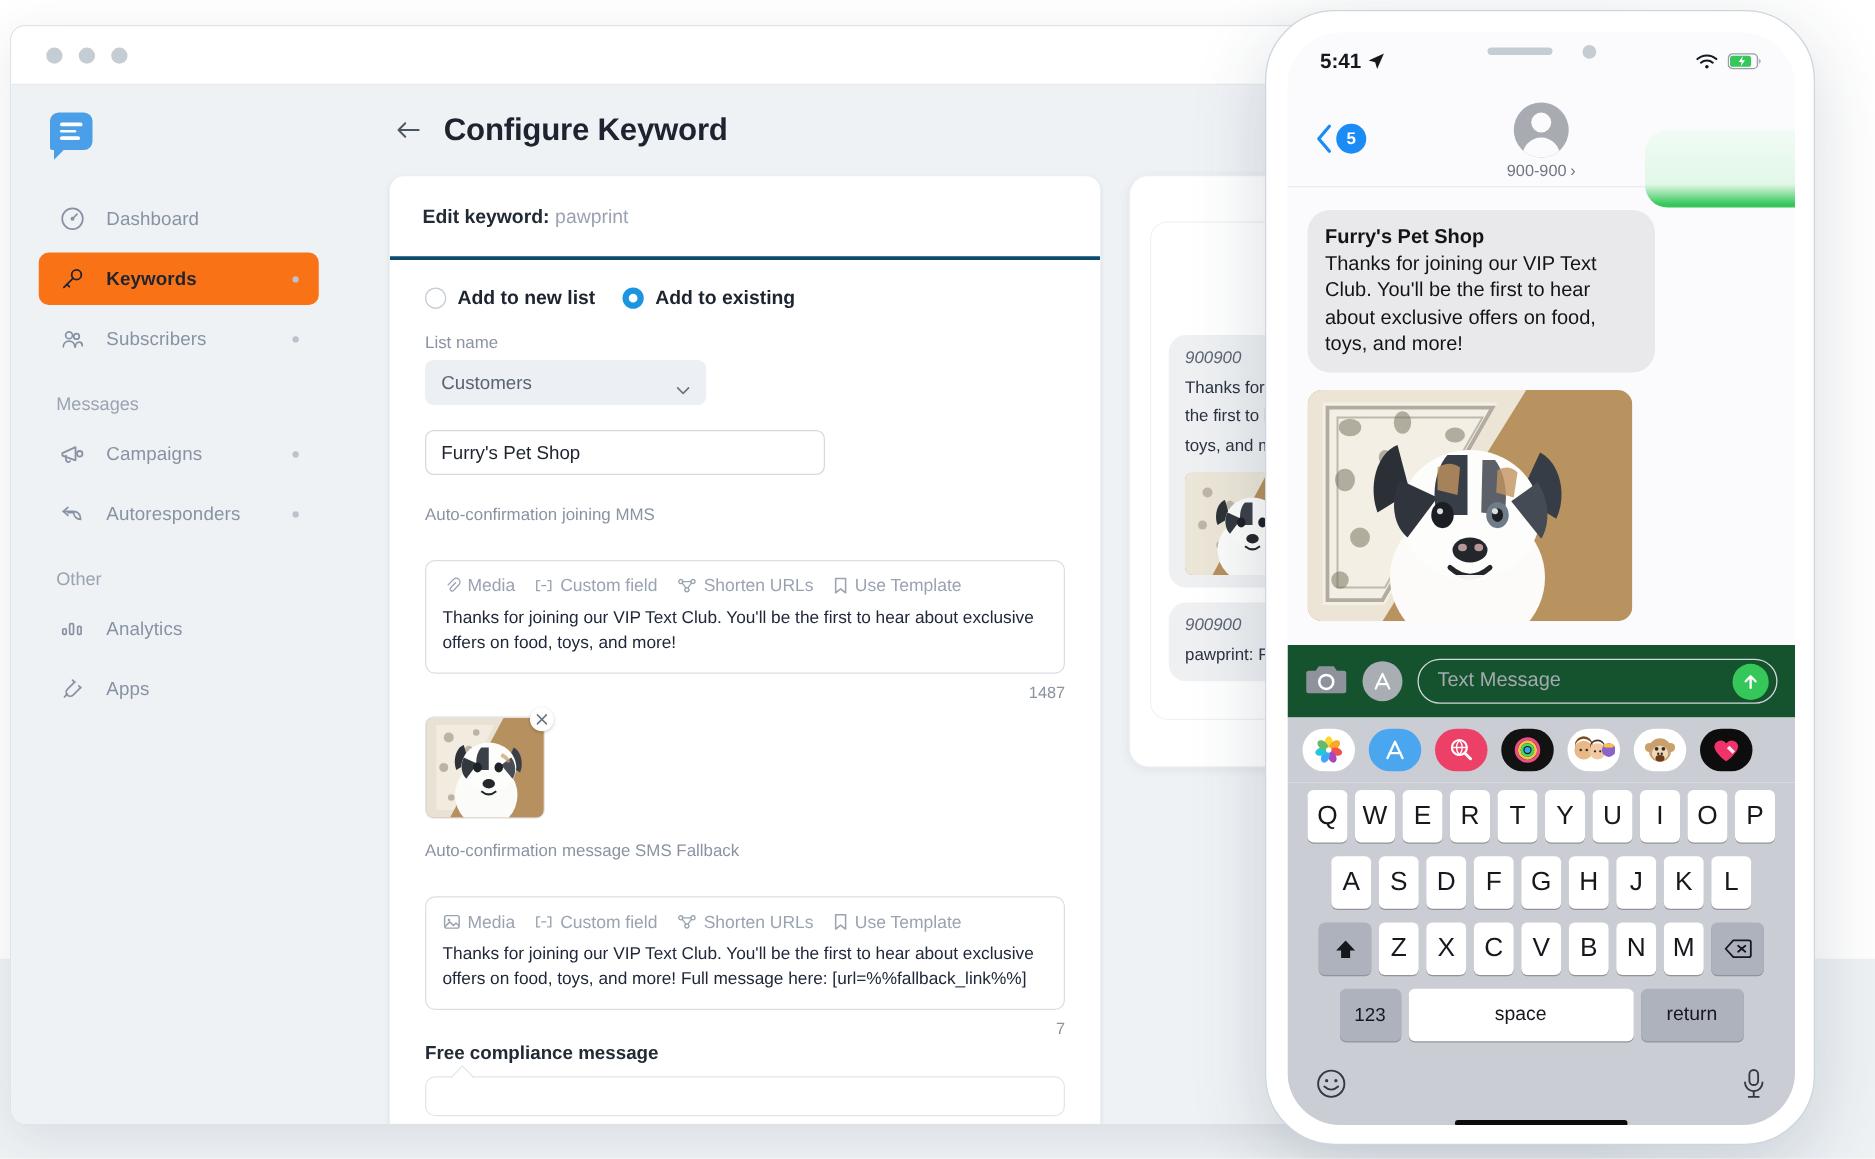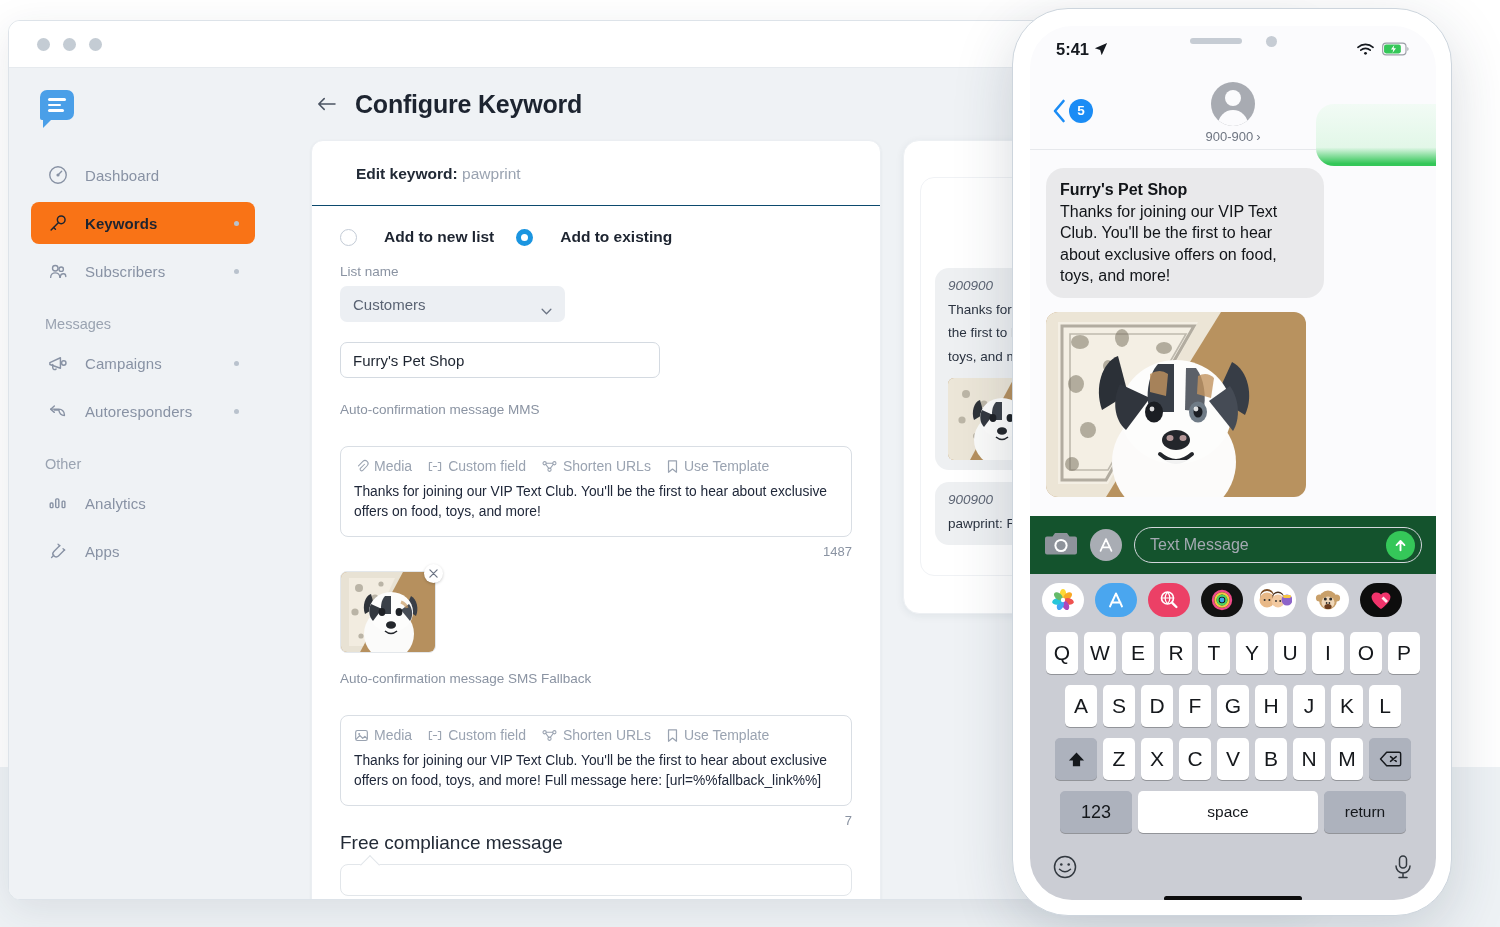--- a/index.html
+++ b/index.html
@@ -61,28 +61,28 @@
   .back-arrow { width:26px; height:26px; margin-right:16px; cursor:pointer; display:flex; align-items:center; justify-content:center;}
   .page-title { font-size:25px; font-weight:700; color:#1d2430; letter-spacing:-0.2px; }
 
   .content-row { display:flex; padding:0 0 0 34px; gap:22px; align-items:flex-start; }
 
   .card {
     background:#ffffff; border-radius:12px; box-shadow:0 1px 3px rgba(35,50,70,0.07);
     border:1px solid #ebeef2;
   }
   .form-card { width:570px; }
-  .card-head { padding:24px 28px 22px 44px; border-bottom:1px solid #0c4a6e; }
+  .card-head { padding:24px 28px 22px 26px; border-bottom:3px solid #0c4a6e; }
   .card-head .lbl { font-size:15.5px; font-weight:700; color:#222a36; }
   .card-head .kw { font-size:15.5px; color:#9aa3b1; font-weight:400; }
 
   .card-body { padding:22px 28px 30px 28px; }
 
   .radio-row { display:flex; align-items:center; gap:22px; margin-bottom:18px; }
-  .radio { display:flex; align-items:center; gap:27px; cursor:pointer; }
+  .radio { display:flex; gap:9px; cursor:pointer; }
   .radio-circle { width:17px; height:17px; border-radius:50%; border:1.6px solid #c3cbd6; background:#fff; }
   .radio.on .radio-circle { border:5px solid #1b95e0; }
   .radio-lbl { font-size:15.5px; font-weight:700; color:#1d2430; }
 
   .field-label { font-size:13.5px; color:#8a93a2; margin-bottom:7px; }
   .select {
     width:225px; height:36px; background:#eceff3; border:none; border-radius:7px;
     display:flex; align-items:center; justify-content:space-between; padding:0 13px;
     font-size:15px; color:#5a6373; cursor:pointer; margin-bottom:20px;
   }
@@ -113,21 +113,21 @@
   .composer-text { font-size:13.8px; color:#20283a; line-height:1.45; }
   .char-count { text-align:right; font-size:13px; color:#8a93a2; margin-top:7px; }
 
   .media-thumb { width:96px; height:82px; border-radius:7px; margin-top:12px; position:relative;
                  overflow:hidden; border:1px solid #e3e7eb; }
   .close-badge { position:absolute; right:-7px; top:-7px; width:19px; height:19px; border-radius:50%;
                  background:#fff; box-shadow:0 1px 3px rgba(0,0,0,0.2); display:flex; align-items:center;
                  justify-content:center; cursor:pointer; z-index:3; }
   .thumb-wrap { position:relative; width:96px; margin-top:12px; margin-bottom:18px; }
 
-  .section-title { font-size:19px; font-weight:400; color:#222a36; margin-top:4px; margin-bottom:10px; }
+  .section-title { font-size:15px; font-weight:700; color:#222a36; margin-top:4px; margin-bottom:10px; }
   .compliance {
     border:1px solid #e2e6ea; border-radius:8px; padding:15px 16px; position:relative; background:#fff;
   }
   .compliance:before {
     content:""; position:absolute; left:22px; top:-7px; width:13px; height:13px; background:#fff;
     border-left:1px solid #e2e6ea; border-top:1px solid #e2e6ea; transform:rotate(45deg);
   }
 
   
   .preview-card {
@@ -205,21 +205,21 @@
   .app-ico { width:42px; height:34px; border-radius:17px; display:flex; align-items:center; justify-content:center;
              font-size:19px; cursor:pointer; flex-shrink:0; overflow:hidden; }
 
   
   .kb { background:#cbcdd4; padding:6px 4px 0 4px; }
   .kb-row { display:flex; justify-content:center; gap:6px; margin-bottom:11px; }
   .key { background:#fff; border-radius:5px; height:42px; width:32px; display:flex; align-items:center;
          justify-content:center; font-size:21px; color:#15181c; box-shadow:0 1px 0 rgba(0,0,0,0.28);
          cursor:pointer; }
   .key.wide { width:42px; background:#adb2bd; }
-  .key.num { width:72px; background:#adb2bd; font-size:18px; }
+  .key.num { width:49px; background:#adb2bd; font-size:15px; }
   .key.space { width:180px; font-size:15.5px; }
   .key.ret { width:82px; background:#adb2bd; font-size:15.5px; }
   .kb-bottom { display:flex; align-items:center; justify-content:space-between; padding:4px 18px 0 18px; height:46px; }
   .home-bar { width:138px; height:5px; border-radius:3px; background:#0c0c0d; margin:6px auto 0 auto; }
 </style>
 </head>
 <body>
 
 <div id="root">
   <div class="page-bg"></div>
@@ -367,21 +367,21 @@
                 <span class="chev">
                   <svg width="11" height="7" viewBox="0 0 12 8" fill="none" stroke="#6b7484" stroke-width="1.5">
                     <path d="M1 1.5L6 6.5l5-5" stroke-linecap="round" stroke-linejoin="round"></path>
                   </svg>
                 </span>
               </div>
 
 
               <input class="text-input" value="Furry's Pet Shop" style="">
 
-              <div class="composer-label">Auto-confirmation message MMS</div>
+              <div class="composer-label">Auto-confirmation joining MMS</div>
               <div class="composer">
                 <div class="composer-tools">
                   <div class="tool">
                     <svg width="15" height="15" viewBox="0 0 20 20" fill="none" stroke="#9aa3b1" stroke-width="1.4">
                       <path d="M14 7l-5.5 5.5a2.2 2.2 0 003 3L17.5 9a4 4 0 00-5.7-5.7L6 9.2" stroke-linecap="round"></path>
                     </svg>
                     <span>Media</span>
                   </div>
                   <div class="tool">
                     <svg width="16" height="13" viewBox="0 0 20 16" fill="none" stroke="#9aa3b1" stroke-width="1.4">

